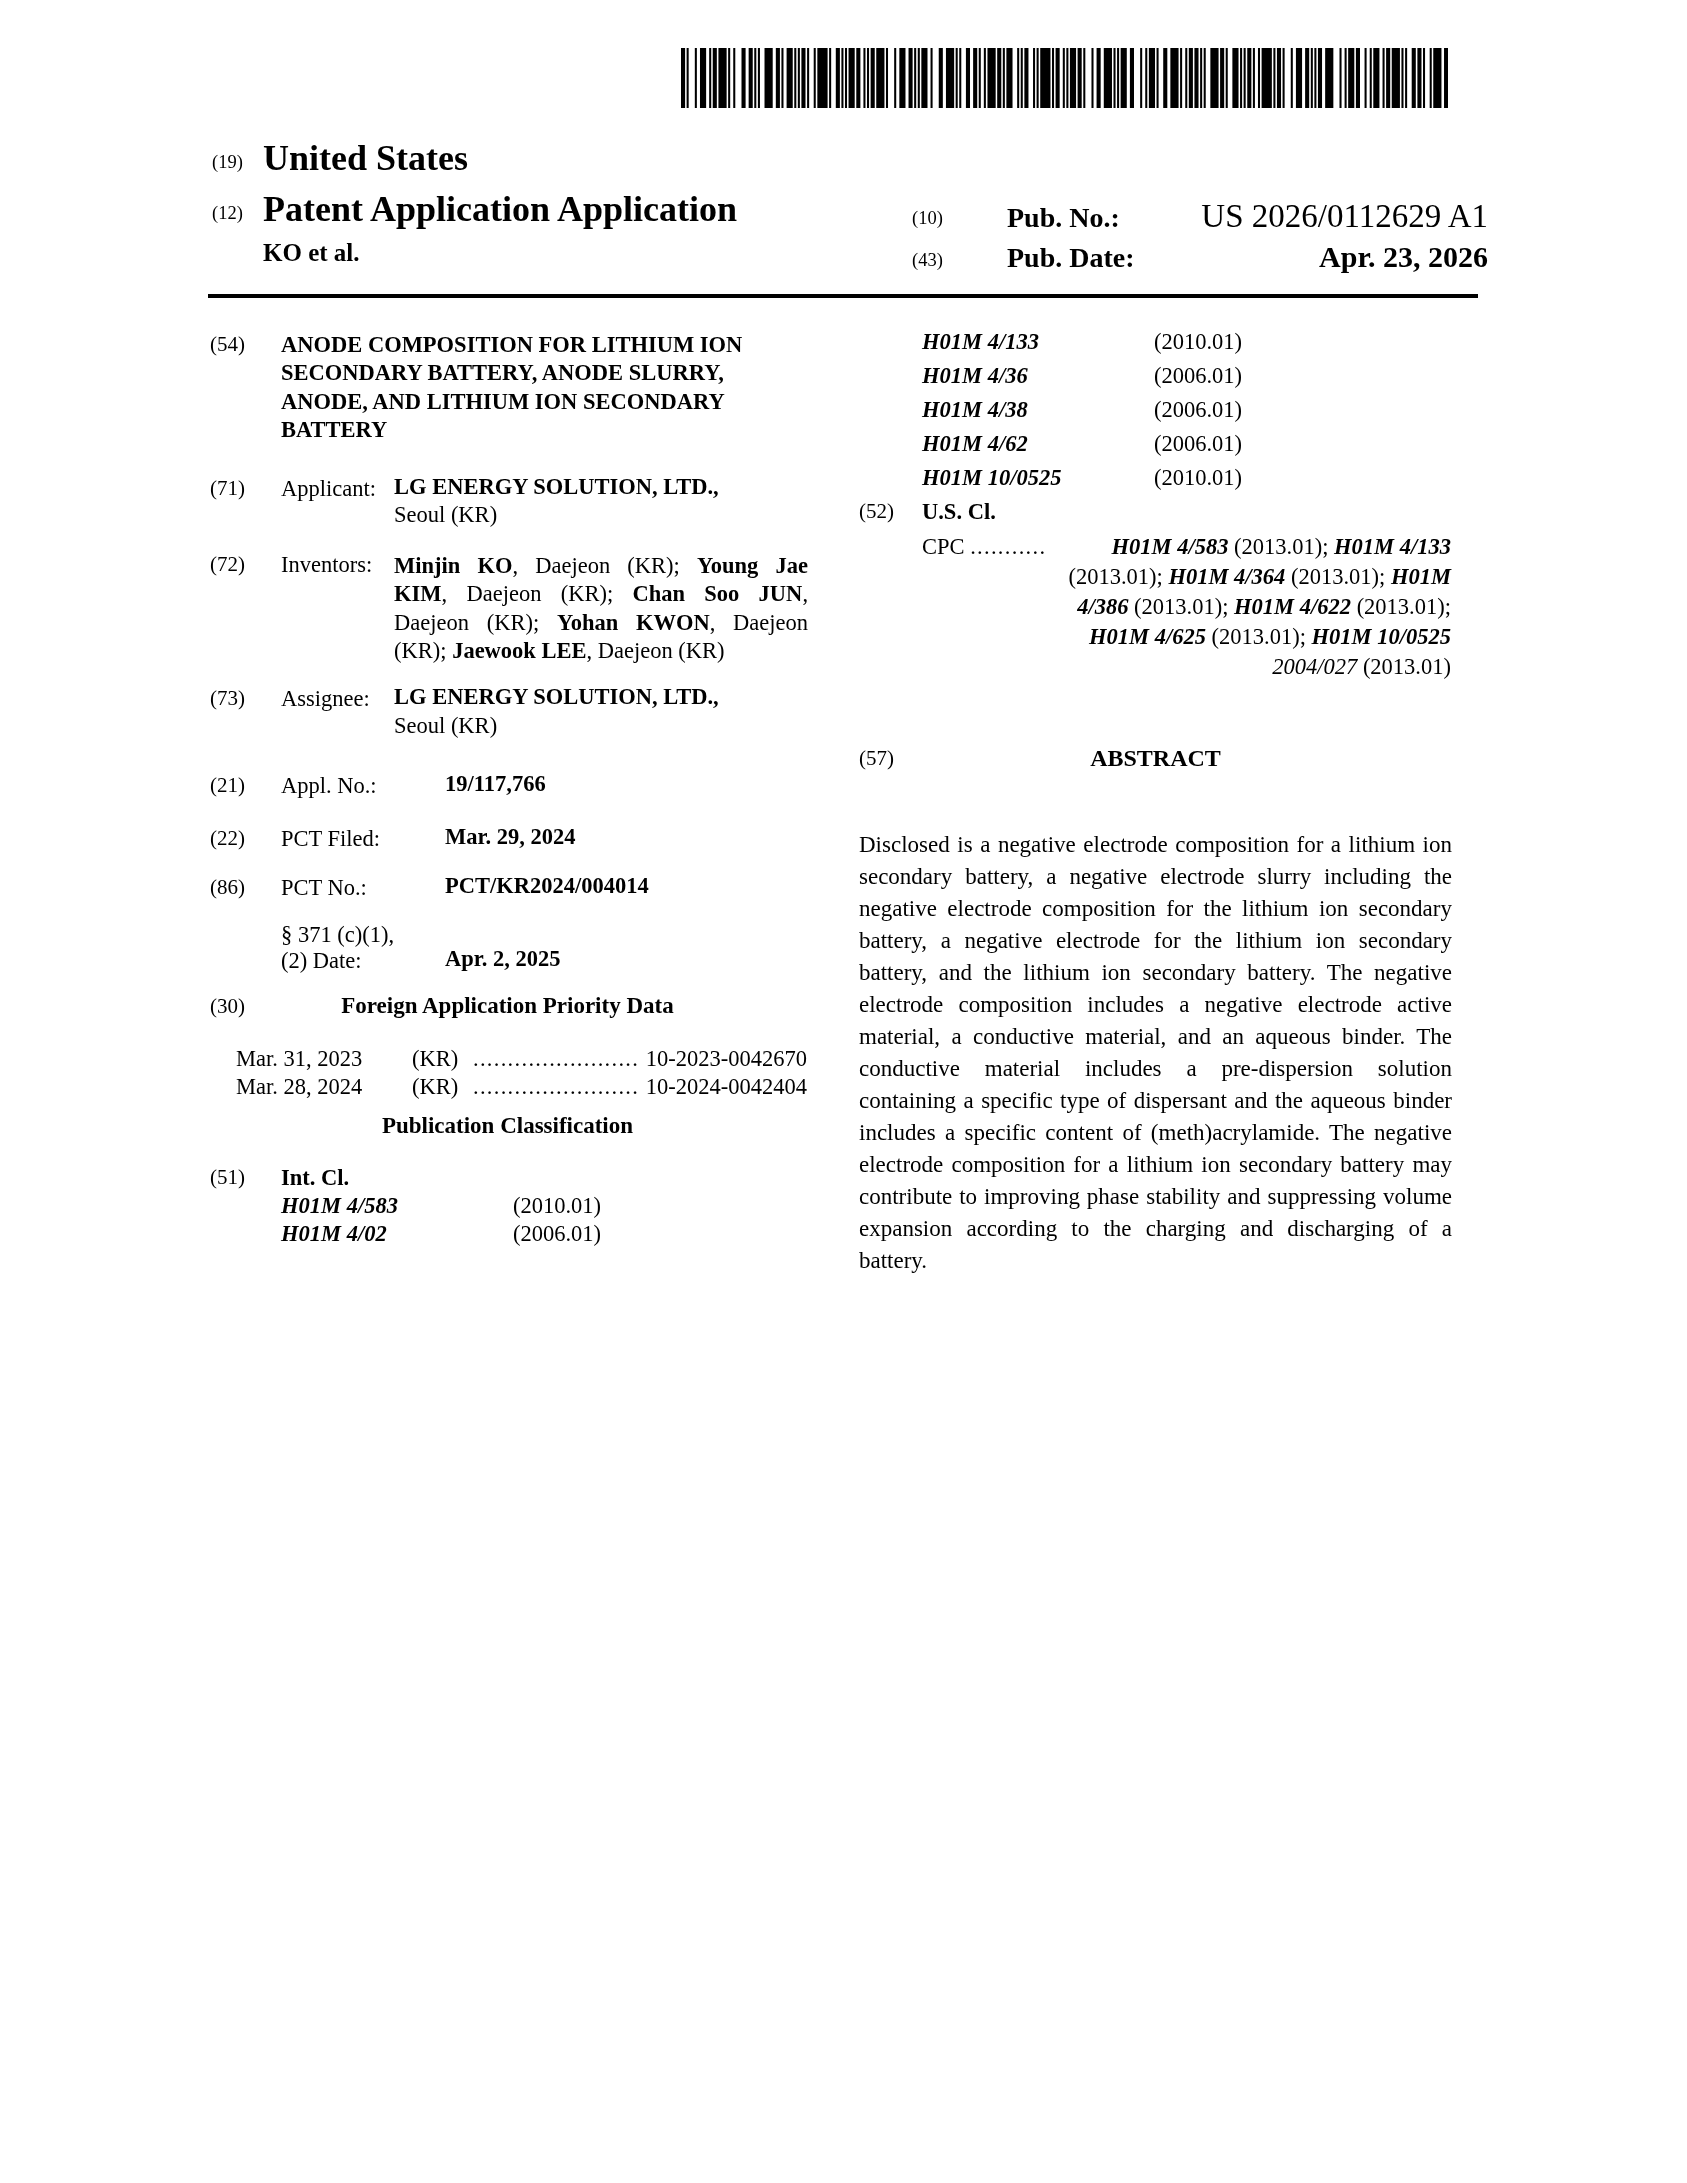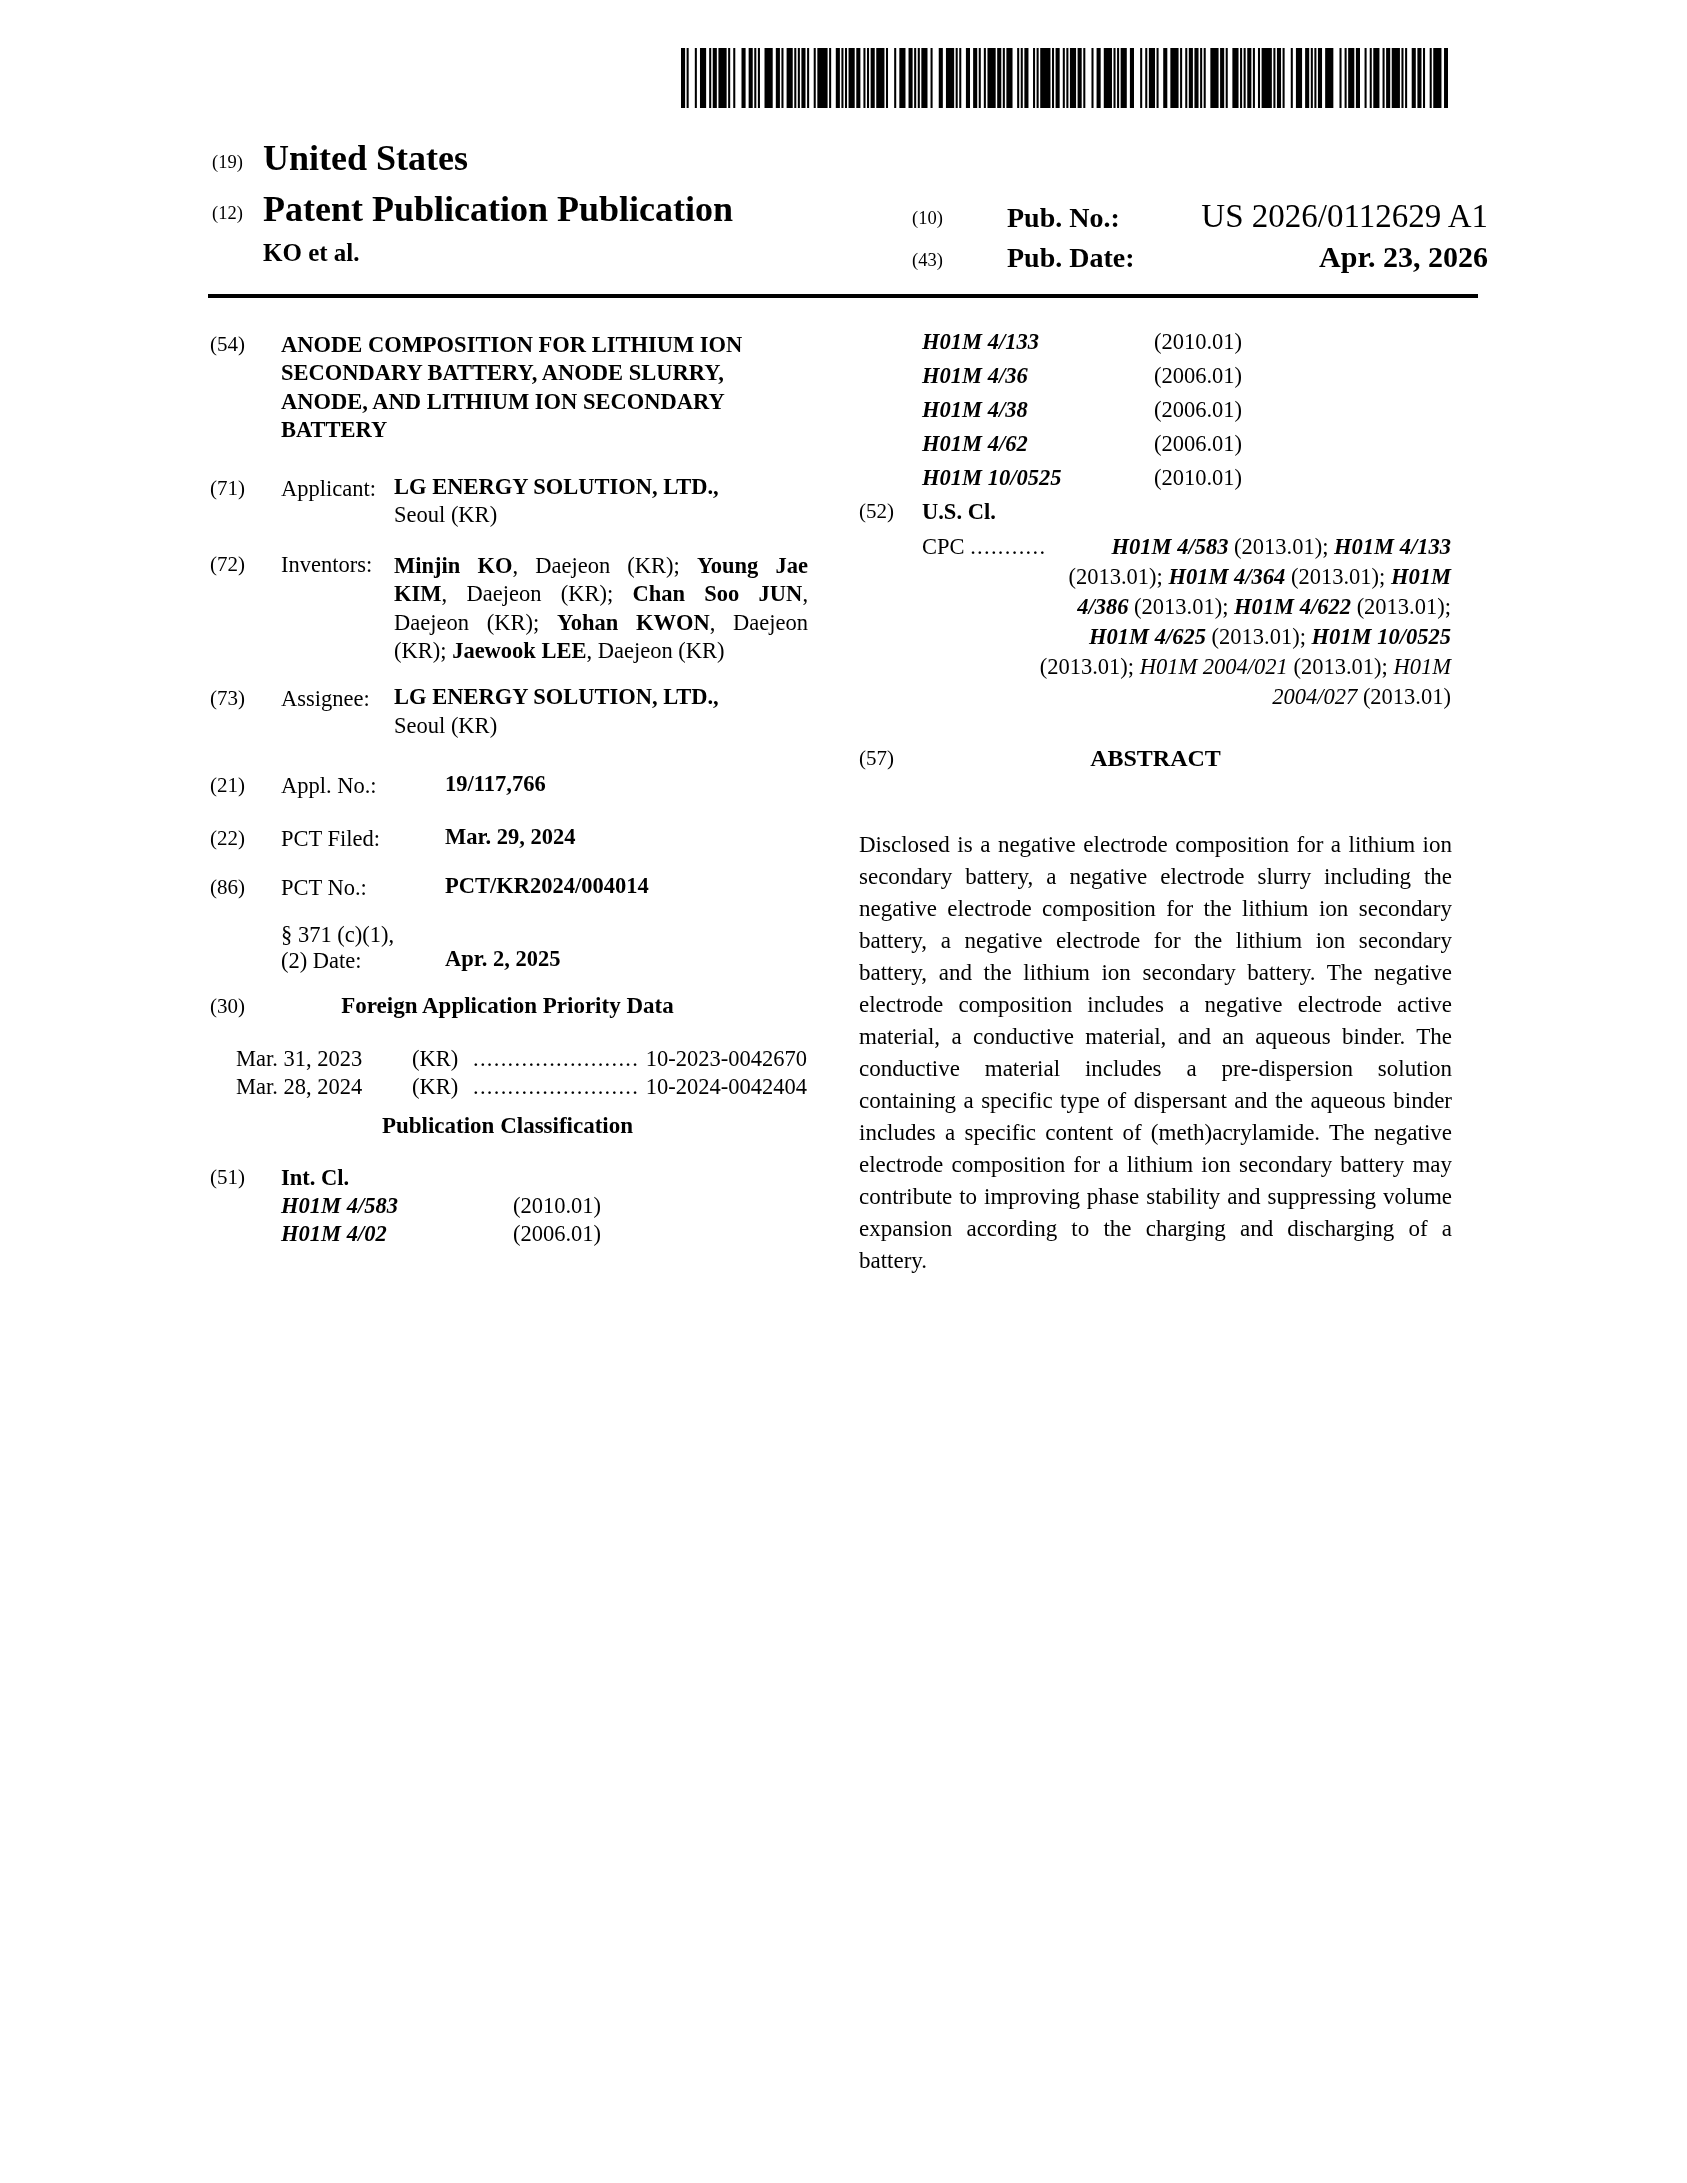--- a/index.html
+++ b/index.html
@@ -183,21 +183,21 @@
         <rect x="1122.2" y="0" width="3.1" height="90"></rect>
         <rect x="1132.3" y="0" width="3.1" height="90"></rect>
         <rect x="1137.7" y="0" width="12.4" height="90"></rect>
         <rect x="1154" y="0" width="6" height="90"></rect>
       </svg>
   </div>
 
   <span class="smallnum" style="left:212px;top:153px;">(19)</span>
   <div class="h-country">United States</div>
   <span class="smallnum" style="left:212px;top:204px;">(12)</span>
-  <div class="h-doctype">Patent Publication Publication</div>
+  <div class="h-doctype">Patent Application Application</div>
   <div class="h-authors">KO et al.</div>
 
   <span class="smallnum" style="left:912px;top:209px;">(10)</span>
   <div class="pub-row" style="top:200px;">
     <span class="pub-label">Pub. No.:</span>
     <span class="pub-value">US 2026/0112629 A1</span>
   </div>
   <span class="smallnum" style="left:912px;top:251px;">(43)</span>
   <div class="pub-row" style="top:242px;">
     <span class="pub-label">Pub. Date:</span>
@@ -297,21 +297,20 @@
   <span class="val" style="left:922px;top:501px;">U.S. Cl.</span>
 
   <div class="cpc-first">
     <span><span>CPC</span> <span style="letter-spacing:1.3px;">...........</span></span>
     <span><span class="seg-bi">H01M 4/583</span><span class="seg-n"> (2013.01); </span><span class="seg-bi">H01M 4/133</span></span>
   </div>
   <div class="cpc-rest">
       <div class="cpc-line"><span class="seg-n">(2013.01); </span><span class="seg-bi">H01M 4/364</span><span class="seg-n"> (2013.01); </span><span class="seg-bi">H01M</span></div>
       <div class="cpc-line"><span class="seg-bi">4/386</span><span class="seg-n"> (2013.01); </span><span class="seg-bi">H01M 4/622</span><span class="seg-n"> (2013.01);</span></div>
       <div class="cpc-line"><span class="seg-bi">H01M 4/625</span><span class="seg-n"> (2013.01); </span><span class="seg-bi">H01M 10/0525</span></div>
-      <div class="cpc-line"><span class="seg-n">(2013.01); </span><span class="seg-i">H01M 2004/021</span><span class="seg-n"> (2013.01); </span><span class="seg-i">H01M</span></div>
       <div class="cpc-line"><span class="seg-i">2004/027</span><span class="seg-n"> (2013.01)</span></div>
     </div>
 
   <span class="num" style="left:859px;top:748px;">(57)</span>
   <div class="abstract-heading">ABSTRACT</div>
   <div class="abstract-body">Disclosed is a negative electrode composition for a lithium ion secondary battery, a negative electrode slurry including the negative electrode composition for the lithium ion secondary battery, a negative electrode for the lithium ion secondary battery, and the lithium ion secondary battery. The negative electrode composition includes a negative electrode active material, a conductive material, and an aqueous binder. The conductive material includes a pre-dispersion solution containing a specific type of dispersant and the aqueous binder includes a specific content of (meth)acrylamide. The negative electrode composition for a lithium ion secondary battery may contribute to improving phase stability and suppressing volume expansion according to the charging and discharging of a battery.</div>
 
 </div>
 
 

